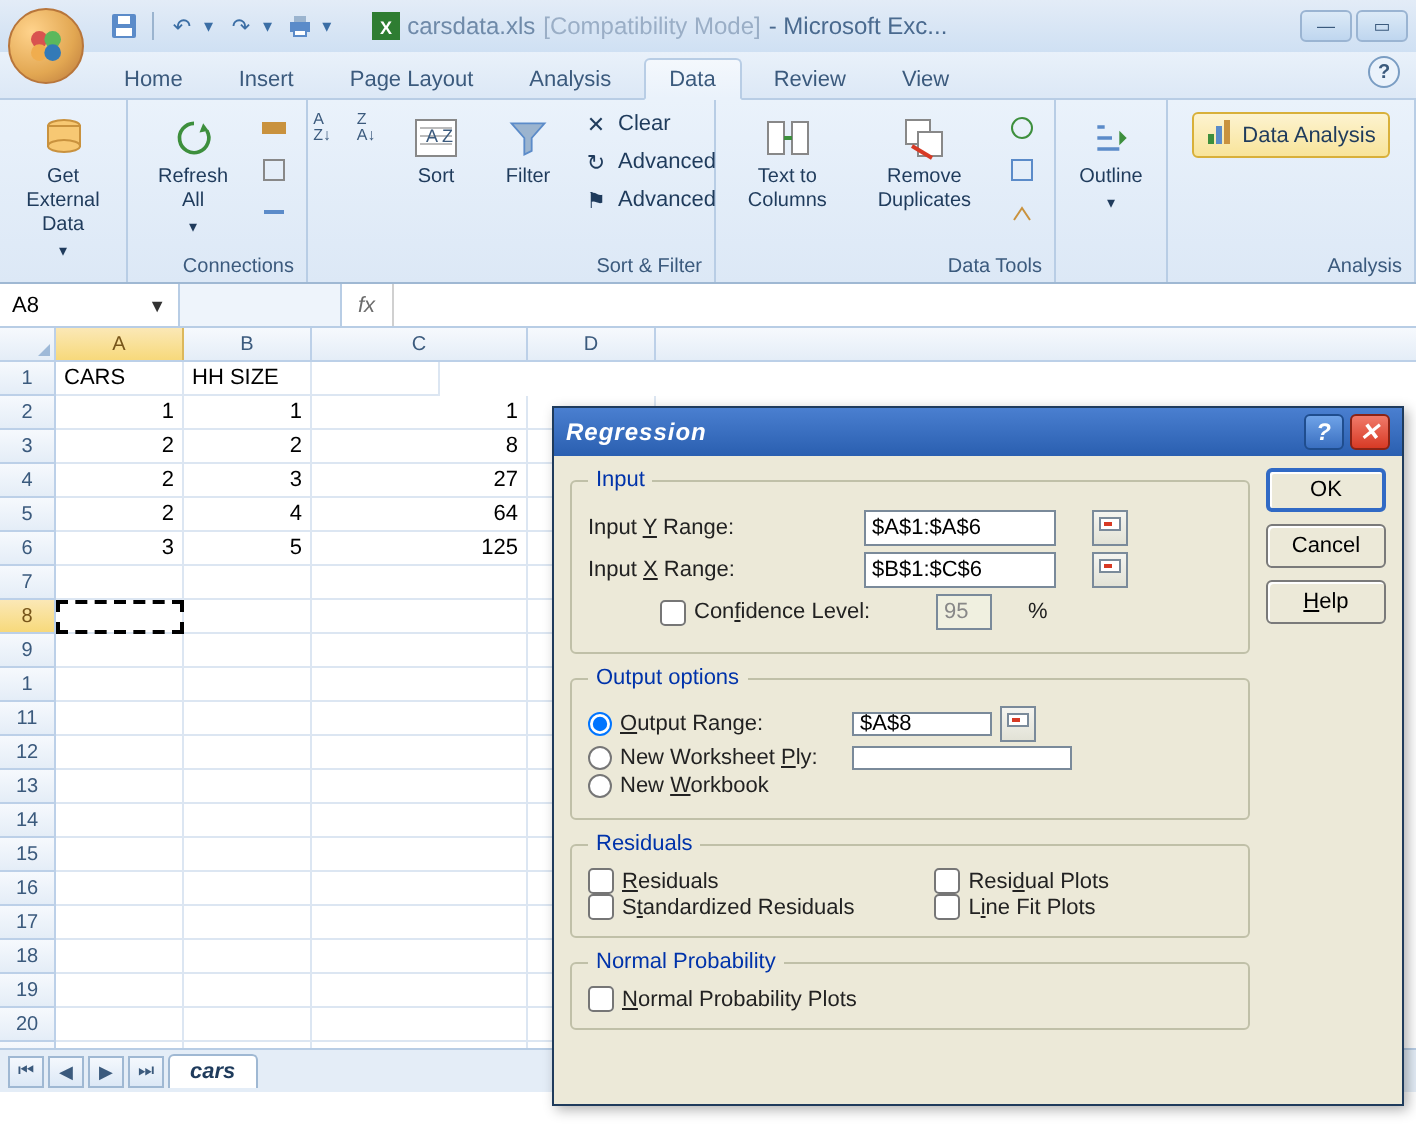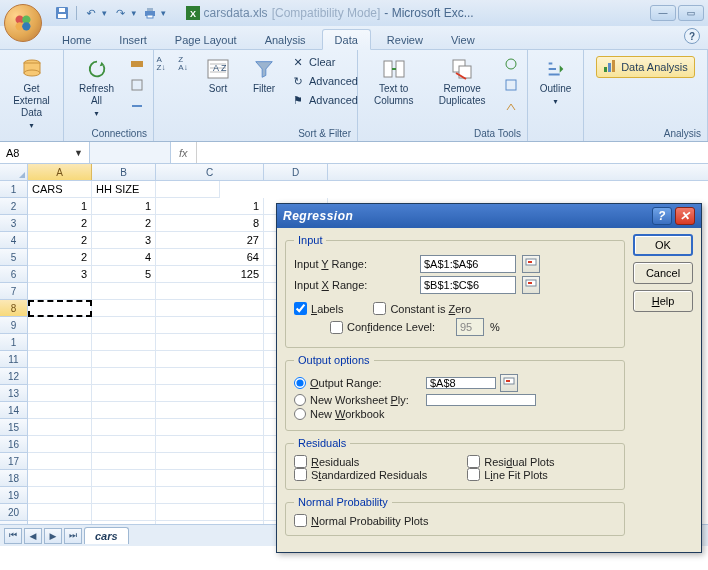--- a/index.html
+++ b/index.html
@@ -72,21 +72,21 @@
   .dlg-title-text { flex:1;font-style:italic; }
   .dlg-help { width:20px;height:18px;background:linear-gradient(#6fa3e8,#3a6fc0);border:1px solid #1f4d8e;border-radius:3px;display:flex;align-items:center;justify-content:center;color:#fff;font-weight:bold;font-size:12px;margin-right:3px; }
   .dlg-close { width:20px;height:18px;background:linear-gradient(#f07a6a,#d73a25);border:1px solid #8a2315;border-radius:3px;display:flex;align-items:center;justify-content:center;color:#fff;font-weight:bold;font-size:12px; }
   .dlg-body { padding:6px 8px; display:flex; gap:8px; }
   .dlg-left { flex:1; }
   .dlg-right { width:60px;display:flex;flex-direction:column;gap:6px; }
   .dlg-btn { height:22px;background:#ece9d8;border:1px solid #7a7a7a;border-radius:3px;font-size:11px;display:flex;align-items:center;justify-content:center; box-shadow:inset 1px 1px 0 #fff; }
   .dlg-btn.primary { border:2px solid #316ac5; }
   fieldset { border:1px solid #c0c0a8; border-radius:3px; padding:6px 8px 8px 8px; margin-bottom:6px; }
   legend { color:#0033aa;font-size:11px;padding:0 4px; }
-  .form-row { display:flex;align-items:center;gap:6px;margin:3px 0;font-size:11px;color:#222; }
+  .form-row { display:flex;align-items:center;gap:18px;margin:3px 0;font-size:11px;color:#222; }
   .form-row label { flex:0 0 120px; }
   .range-input { width:96px;height:18px;border:1px solid #7a8a9a;background:#fff;padding:0 3px;font-size:11px; }
   .range-input.short { width:70px; }
   .range-input.gray { width:28px;background:#f0f0e0;color:#888; }
   .range-pick { width:18px;height:18px;border:1px solid #7a8a9a;background:linear-gradient(#f4f4f0,#e2e2d6);display:flex;align-items:center;justify-content:center; }
   .range-pick svg{width:12px;height:12px;}
   .chk { display:flex;align-items:center;gap:4px;font-size:11px;color:#222; }
   .chk input { width:13px;height:13px; }
   .radio-row { display:flex;align-items:center;gap:4px;font-size:11px;color:#222;margin:2px 0; }
   .radio-row input { width:12px;height:12px; }
@@ -526,30 +526,20 @@
         <div class="form-row">
           <label>Input <span class="under">X</span> Range:</label>
           <input class="range-input" value="$B$1:$C$6" style="">
           <div class="range-pick">
               <svg viewBox="0 0 12 12">
                 <rect x="1" y="1" width="10" height="6" fill="#fff" stroke="#7a8a9a"></rect>
                 <rect x="3" y="3" width="4" height="2" fill="#d73a25"></rect>
               </svg>
             </div>
         </div>
-        <div class="form-row" style="gap:30px;margin-top:8px;">
-          <div class="chk">
-              <input type="checkbox" checked="" style="">
-              <span><span class="under">L</span>abels</span>
-            </div>
-          <div class="chk">
-              <input type="checkbox" style="">
-              <span>Constant is <span class="under">Z</span>ero</span>
-            </div>
-        </div>
         <div class="form-row">
           <div class="chk" style="flex:0 0 120px;margin-left:36px;">
               <input type="checkbox" style="">
               <span>Con<span class="under">f</span>idence Level:</span>
             </div>
           <input class="range-input gray" value="95" style="">
           <span>%</span>
         </div>
       </fieldset>
 

